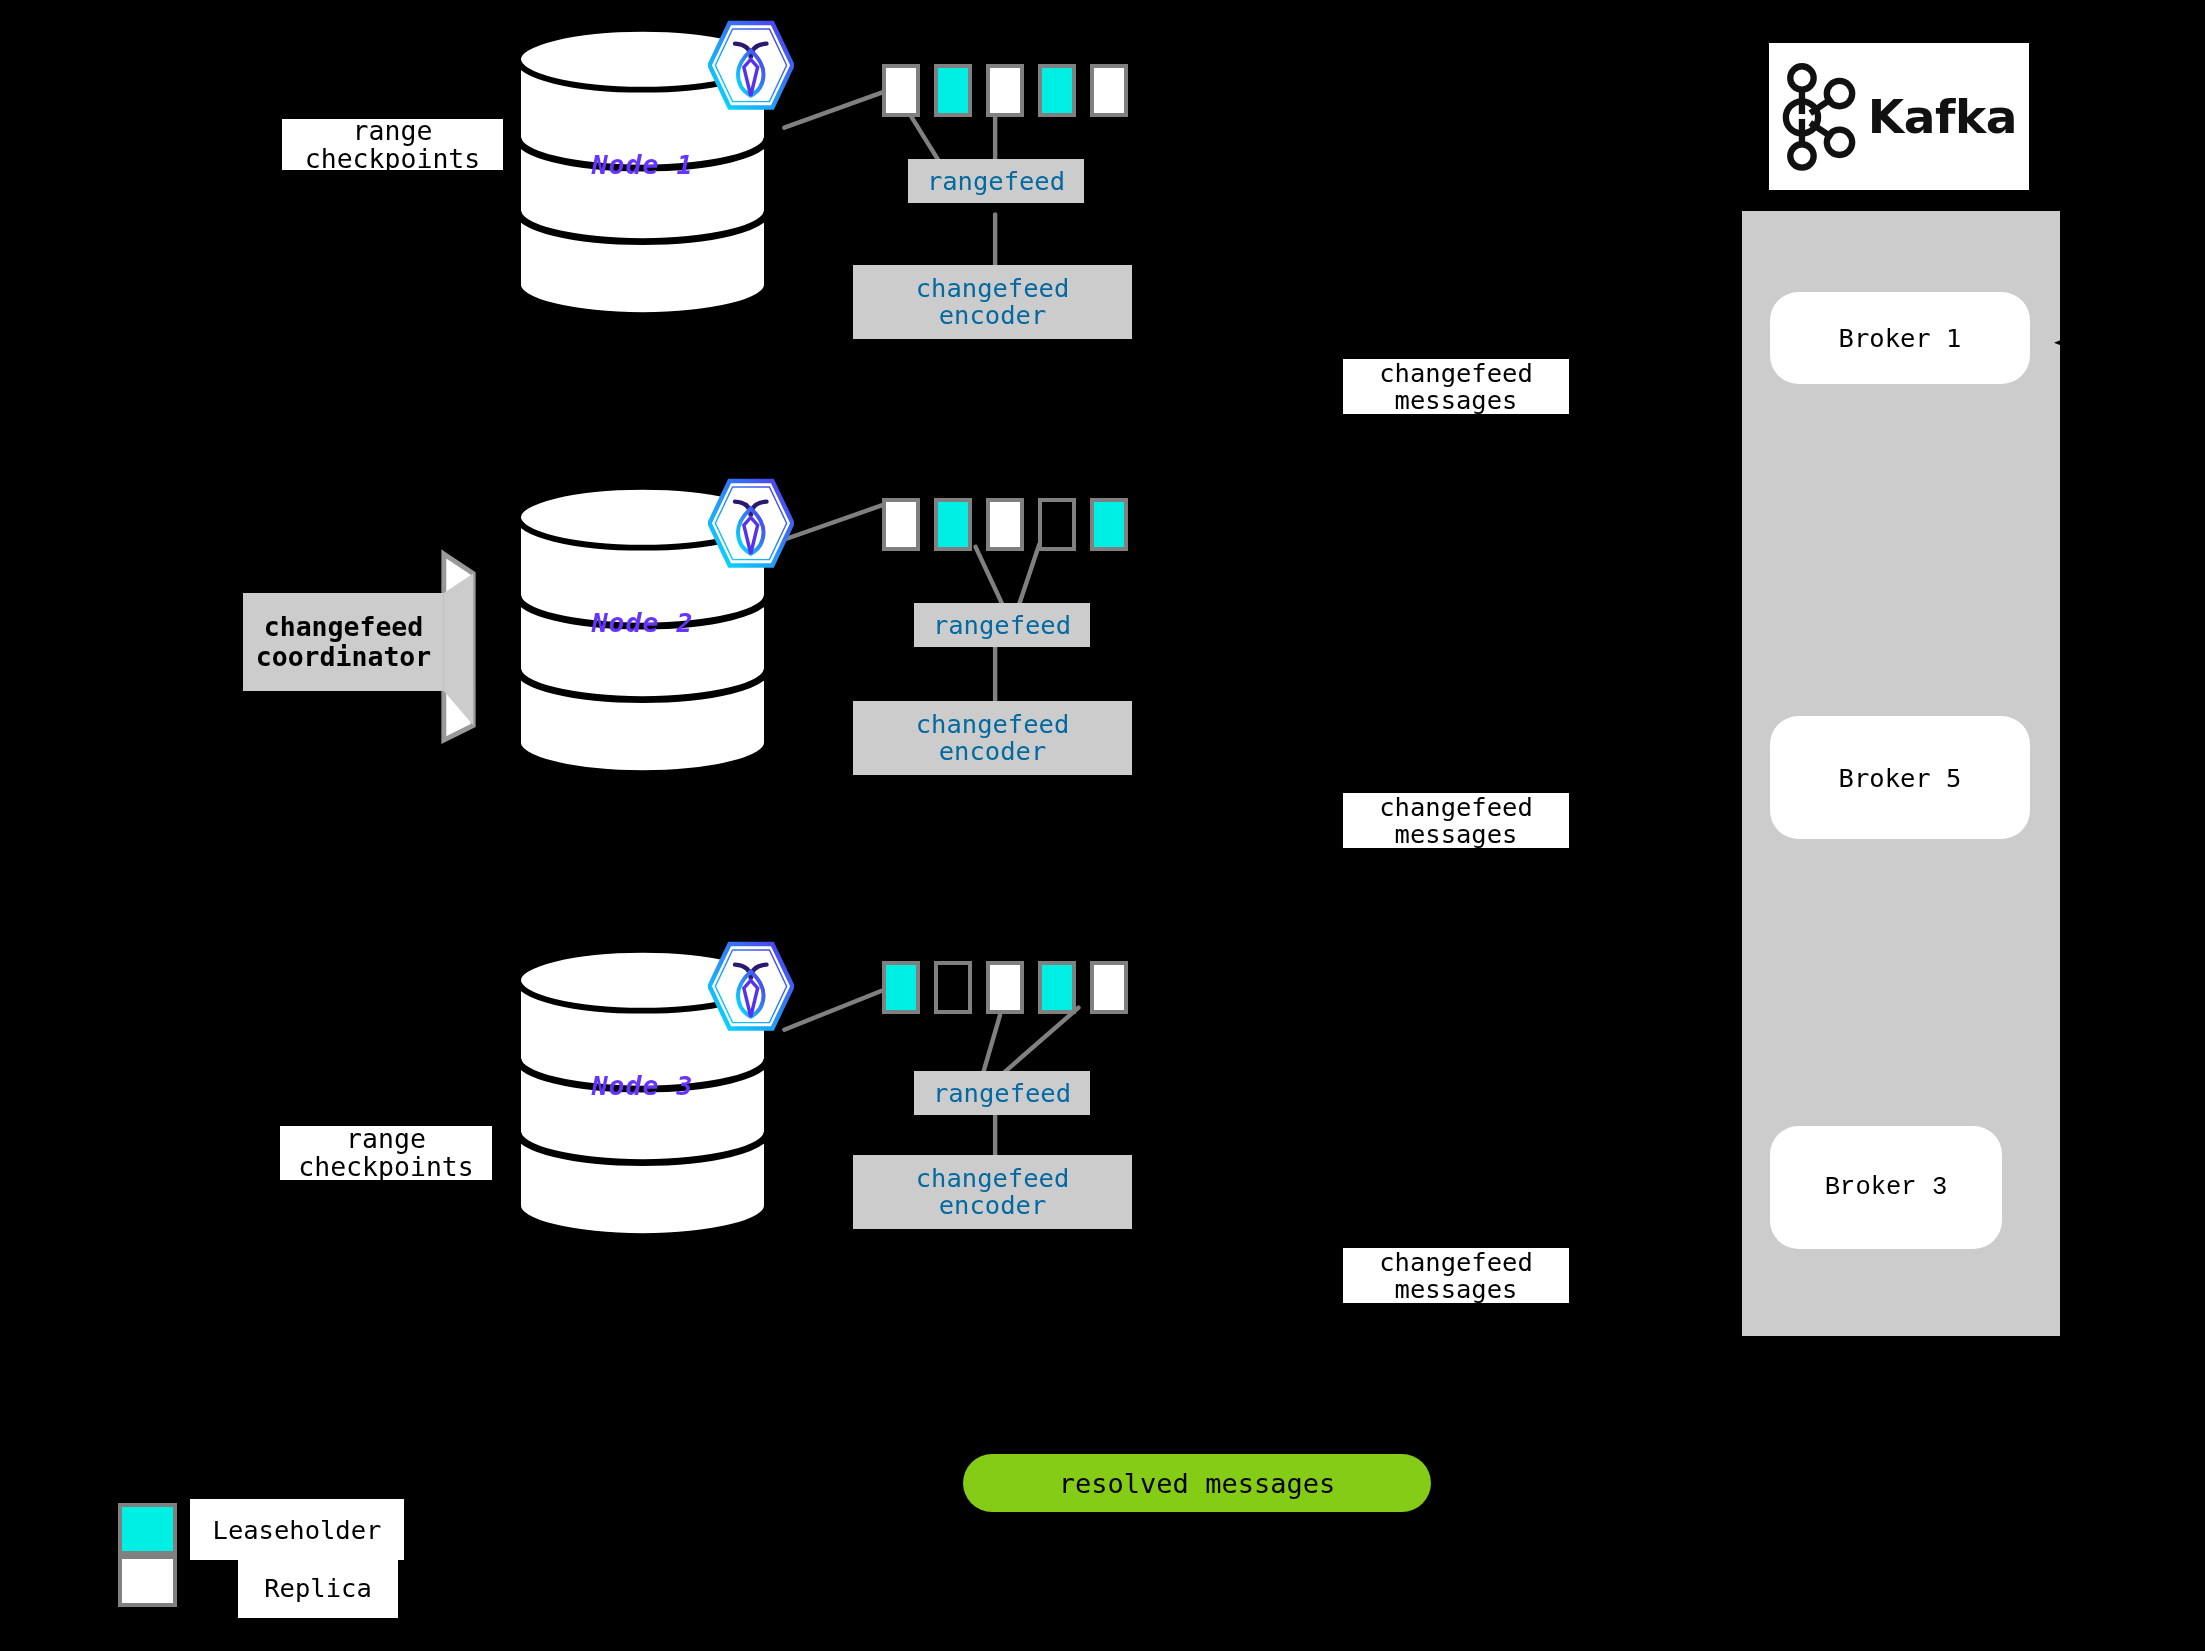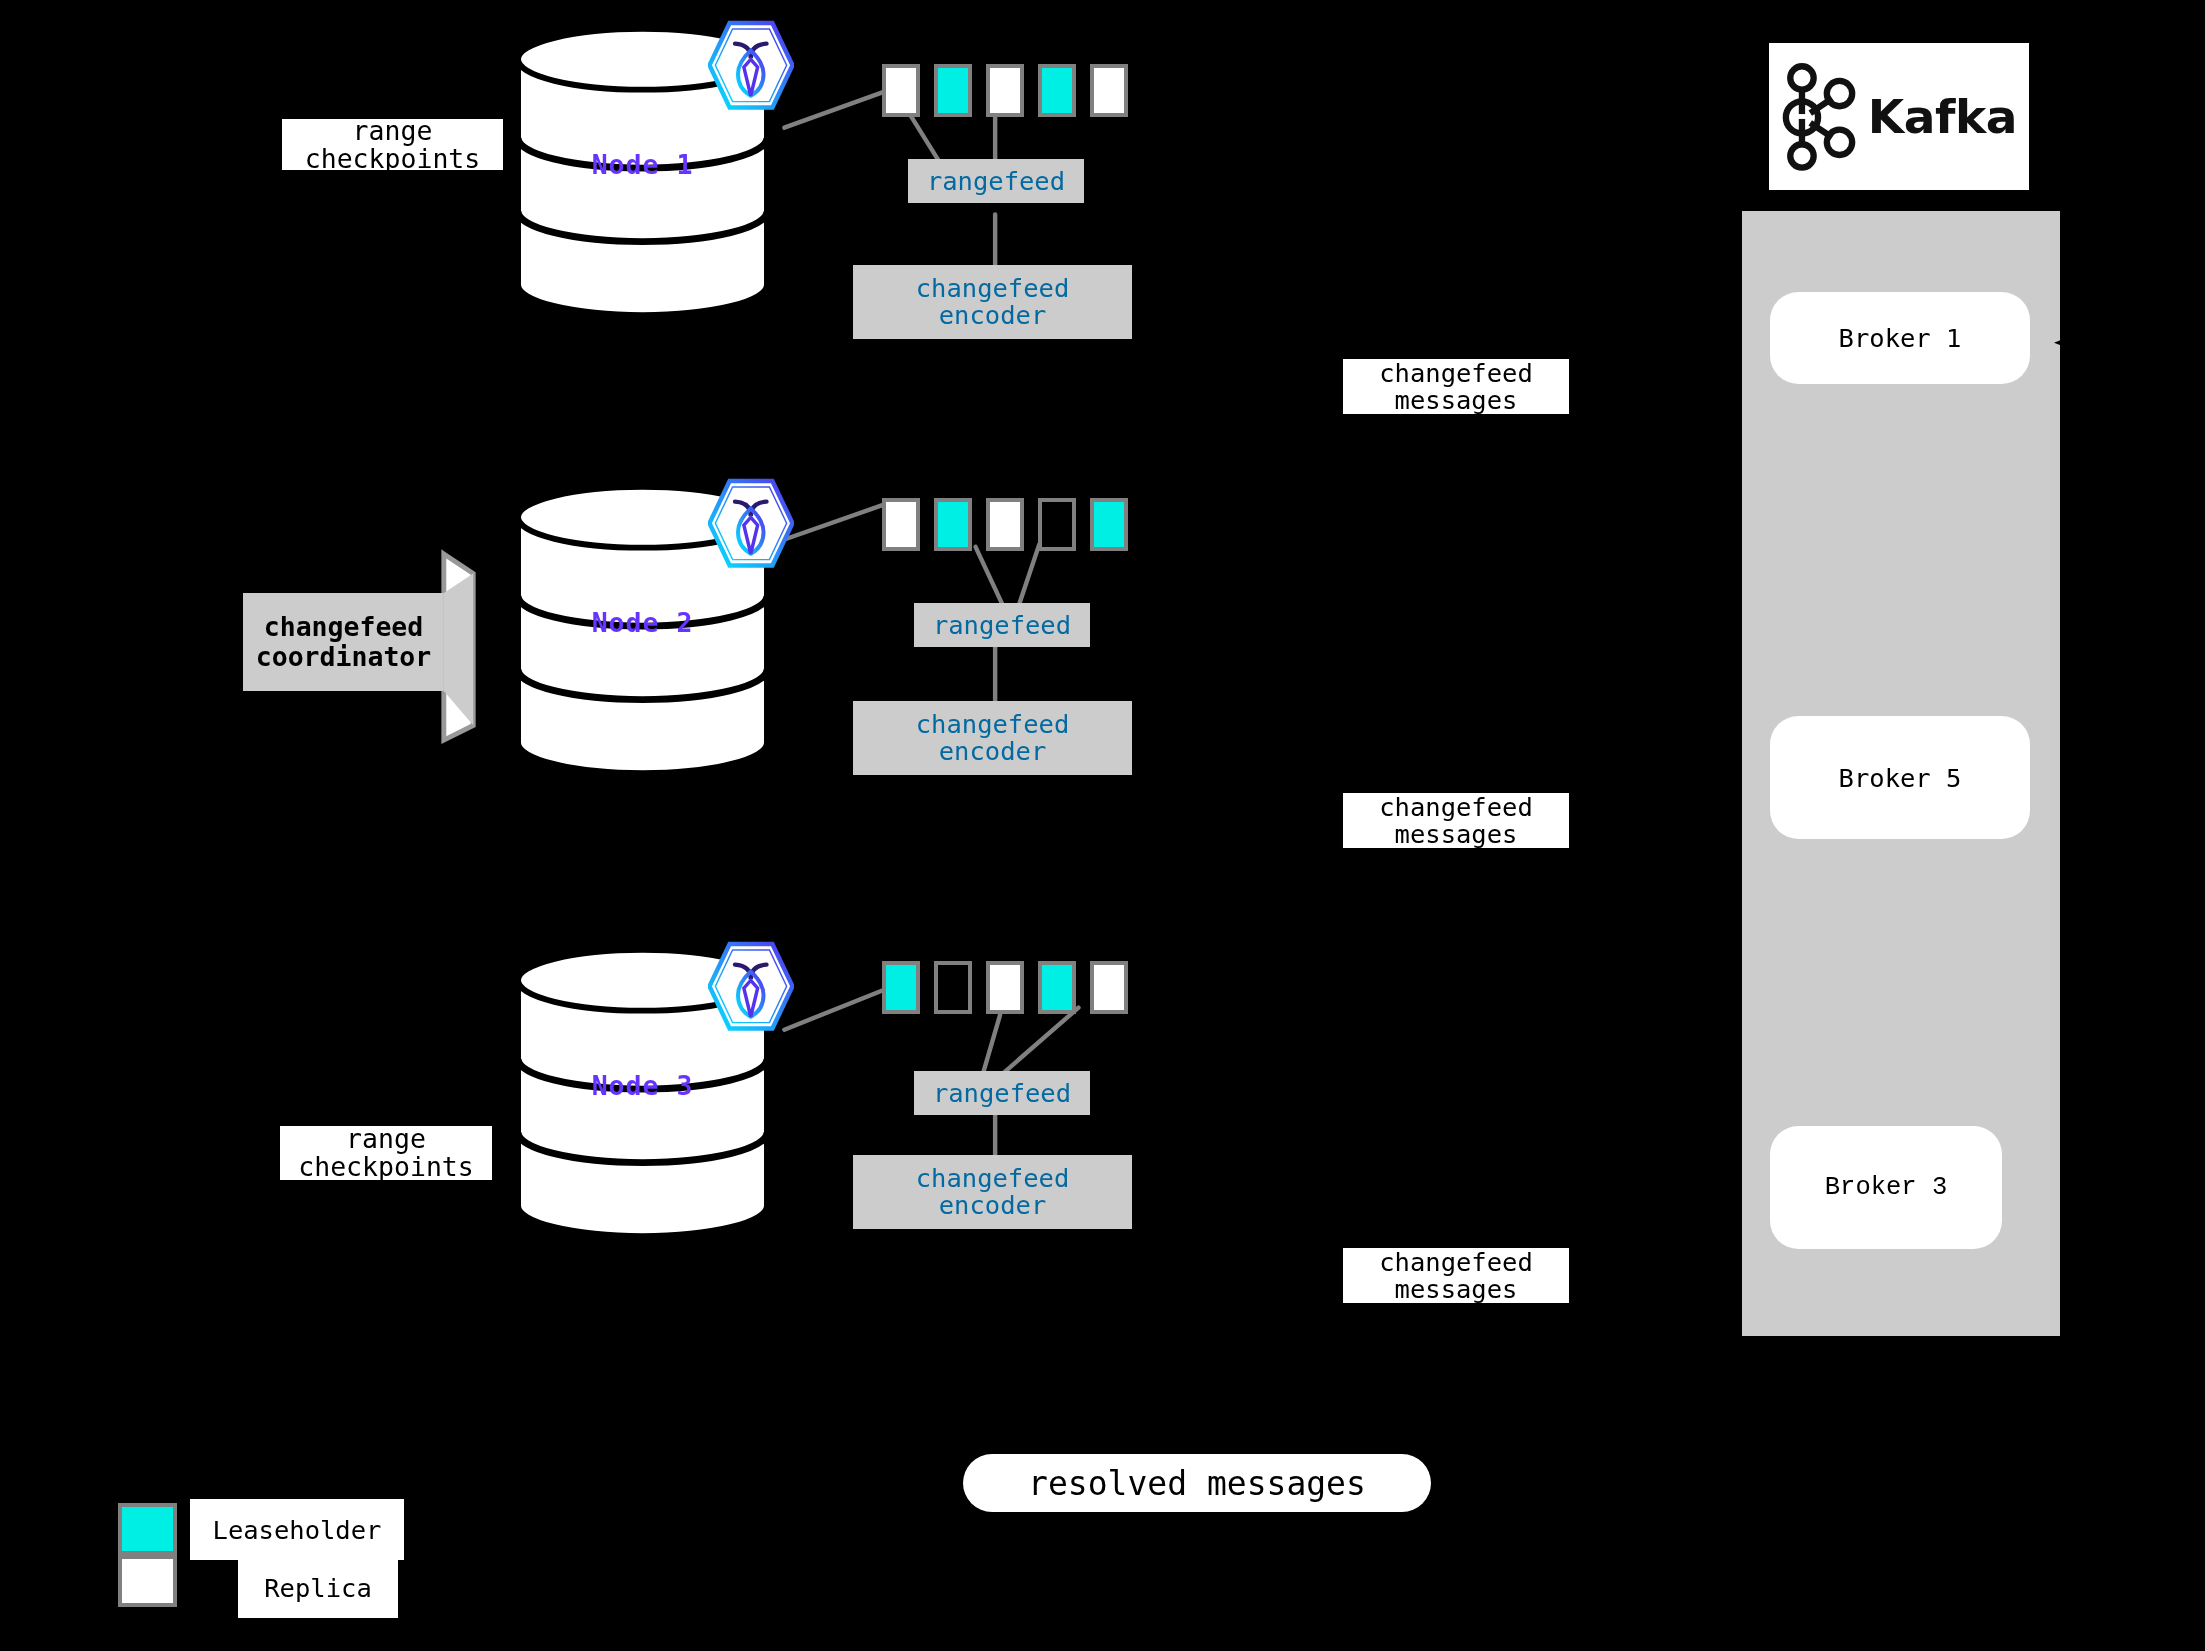--- a/index.html
+++ b/index.html
@@ -9,40 +9,40 @@
 
   
   .wbox{background:#ffffff;color:#000000;font-family:"DejaVu Sans Mono",monospace;
         display:flex;align-items:center;justify-content:center;text-align:center;
         line-height:1.05;white-space:pre-line;overflow:visible;margin-top:16px;}
   .gbox{background:#cccccc;color:#0369a1;font-family:"DejaVu Sans Mono",monospace;
         display:flex;align-items:center;justify-content:center;text-align:center;
         line-height:1.05;white-space:pre-line;}
 
   
-  .cyl{width:255px;height:294px;}
+  .cyl{width:255px;height:294px;font-style:italic;}
   .cyl svg{display:block;}
   .nodelabel{position:absolute;width:100%;text-align:center;
              font-family:"DejaVu Sans Mono",monospace;font-weight:bold;
              font-size:26.5px;letter-spacing:1px;}
 
   
   .rng{position:absolute;width:38px;height:53px;border:4.4px solid #808080;box-sizing:border-box;}
 
   
   .kpanel{background:#cccccc;}
   .broker{background:#ffffff;border-radius:28.4px;display:flex;align-items:center;
           justify-content:center;font-family:"DejaVu Sans Mono",monospace;
           font-size:25.5px;color:#000;}
   .klogo{background:#ffffff;display:flex;align-items:center;justify-content:center;gap:8.8px;}
   .kword{font-family:"DejaVu Sans",sans-serif;font-weight:bold;font-size:47px;color:#111;letter-spacing:-0.5px;}
 
   
-  .oval{background:#ffffff;border-radius:34px;display:flex;align-items:center;
-        justify-content:center;font-family:"DejaVu Sans Mono",monospace;font-size:33px;color:#000;}
+  .oval{background:#84cc16;border-radius:34px;display:flex;align-items:center;
+        justify-content:center;font-family:"DejaVu Sans Mono",monospace;font-size:27px;color:#000;}
 
   
   .swatch{position:absolute;width:59px;height:52px;border:4.4px solid #808080;box-sizing:border-box;}
   .legbox{position:absolute;background:#ffffff;color:#000;display:flex;align-items:center;
           justify-content:center;font-family:"DejaVu Sans Mono",monospace;font-size:25.5px;}
 
   svg.conn{position:absolute;left:0;top:0;width:2205px;height:1652px;pointer-events:none;}
 </style>
 </head>
 <body>

